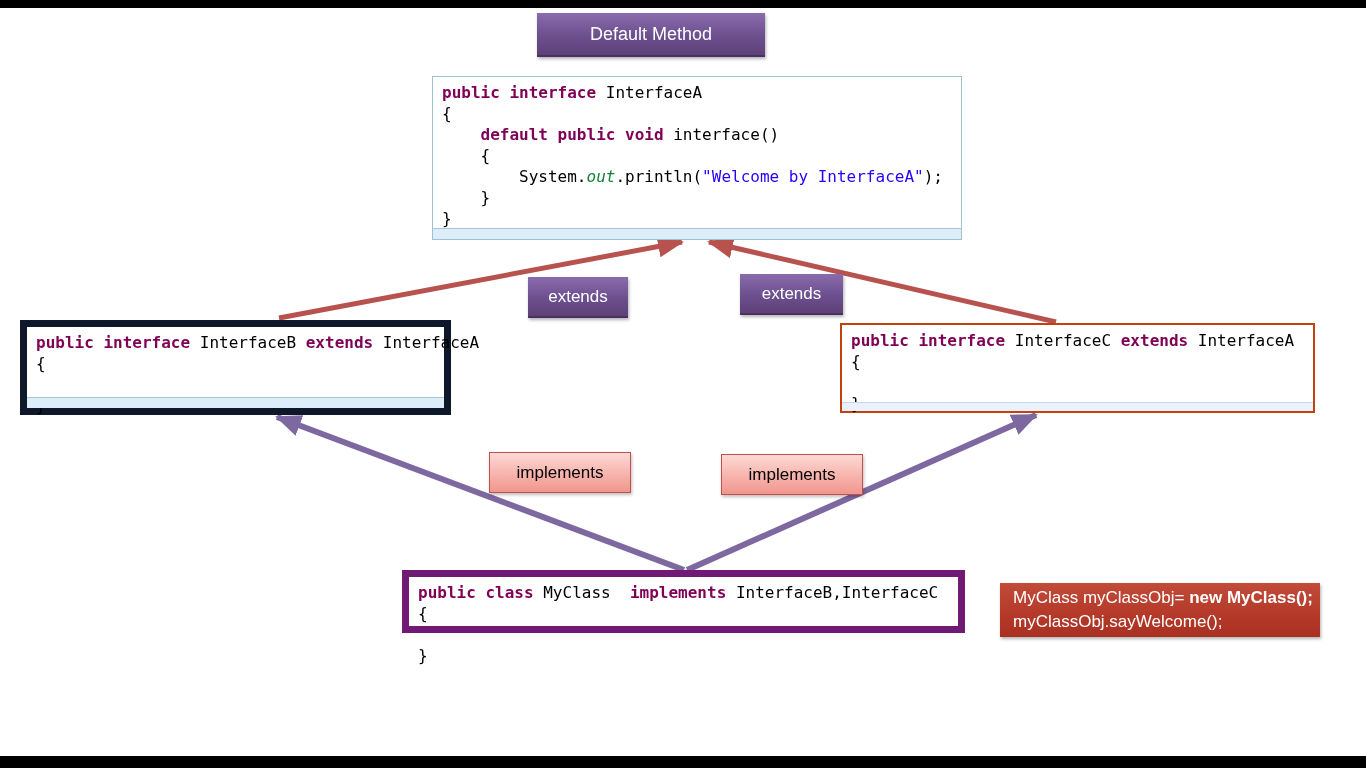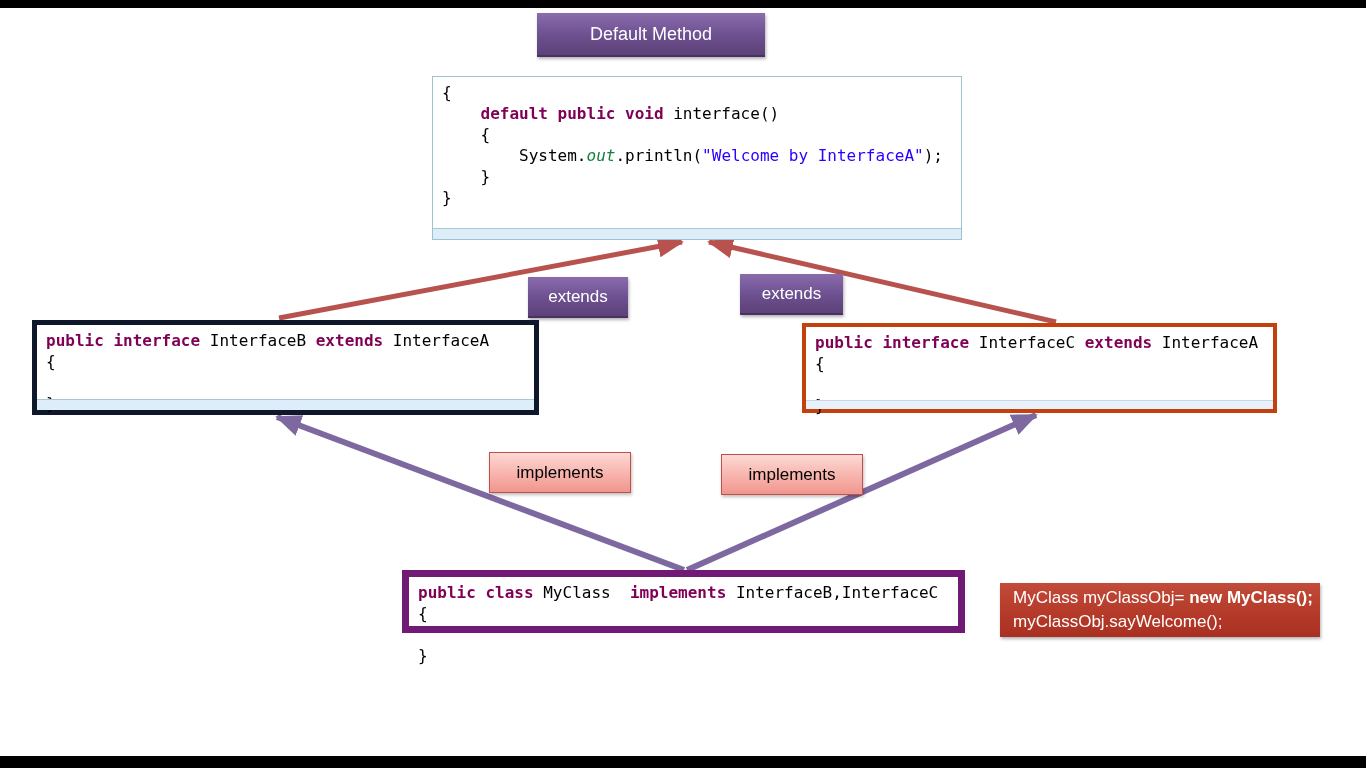--- a/index.html
+++ b/index.html
@@ -38,22 +38,22 @@
     font-family:"DejaVu Sans Mono", monospace; font-size:16px; line-height:21px;
     padding:5px 9px 0 9px;
   }
   .code-line { white-space:pre; }
   .tok-kw  { color:#7f0055; font-weight:bold; }
   .tok-pl  { color:#000000; }
   .tok-fld { color:#15803d; font-weight:normal; font-style:italic; }
   .tok-str { color:#2a00ff; }
 
   .box-a { left:432px; top:76px;  width:530px; height:164px; border:1px solid #9fc2d2; }
-  .box-b { left:20px;  top:320px; width:507px; height:95px;  border:5px solid #0f172a;margin-left:12px; }
-  .box-c { left:802px; top:323px; width:475px; height:90px;  border:4px solid #c2410c; }
+  .box-b { left:20px;  top:320px; width:431px; height:95px;  border:7px solid #0f172a; }
+  .box-c { left:840px; top:323px; width:475px; height:90px;  border:2px solid #c2410c; }
   .box-m { left:402px; top:570px; width:563px; height:63px;  border:7px solid #701a75; }
 
   .strip {
     position:absolute; left:0; right:0; bottom:0; height:10px;
     background:#ddeefa; border-top:1px solid #a8c8cf;
   }
   .strip-light { height:8px; background:#e9f2fb; border-top:1px solid #c6d8e8; }
 
   
   .usage-box {
@@ -89,20 +89,21 @@
     <line x1="684" y1="570" x2="277" y2="417" stroke="#7e68a0" stroke-width="6" marker-end="url(#head-purple)"></line>
     <line x1="687" y1="570" x2="1036" y2="415" stroke="#7e68a0" stroke-width="6" marker-end="url(#head-purple)"></line>
   </svg>
 
   <div class="purple-chip title-chip">
     <span>Default Method</span>
   </div>
 
   <div class="code-box box-a">
     <div>
+        <div class="code-line"><span class="tok-kw">public interface </span><span class="tok-pl">InterfaceA</span></div>
         <div class="code-line"><span class="tok-pl">{</span></div>
         <div class="code-line"><span class="tok-pl">    </span><span class="tok-kw">default public void </span><span class="tok-pl">interface()</span></div>
         <div class="code-line"><span class="tok-pl">    {</span></div>
         <div class="code-line"><span class="tok-pl">        System.</span><span class="tok-fld">out</span><span class="tok-pl">.println(</span><span class="tok-str">"Welcome by InterfaceA"</span><span class="tok-pl">);</span></div>
         <div class="code-line"><span class="tok-pl">    }</span></div>
         <div class="code-line"><span class="tok-pl">}</span></div>
       </div>
     <div class="strip"></div>
   </div>
 

